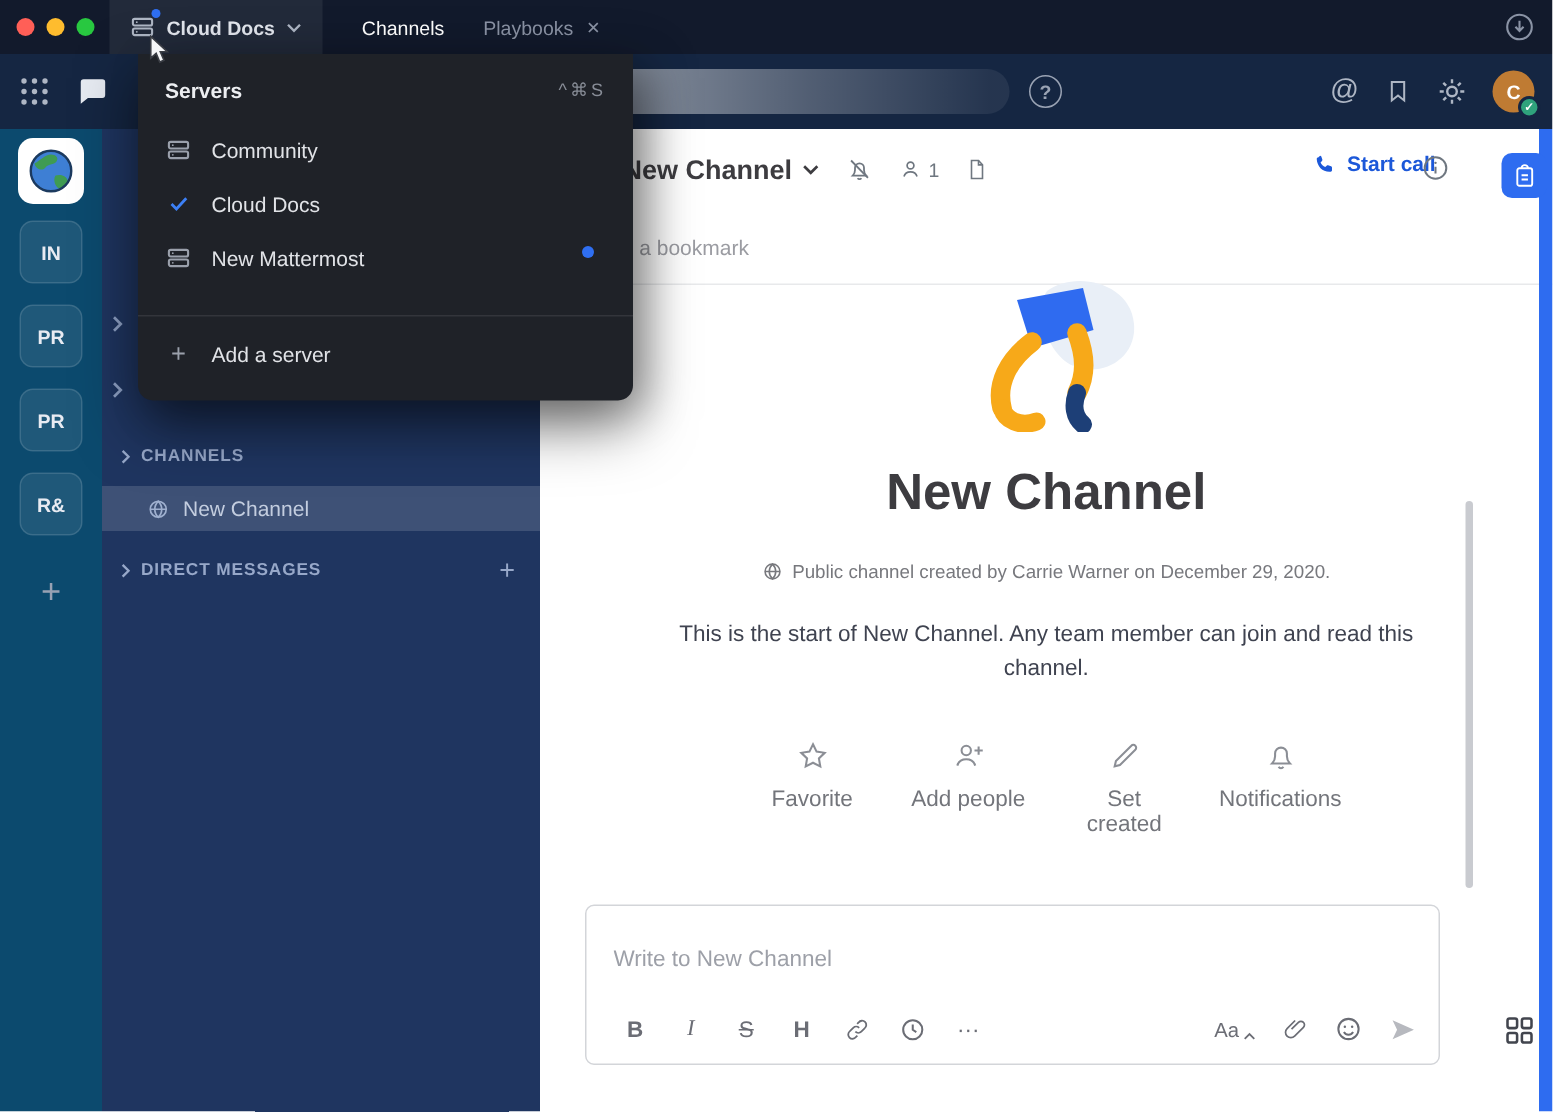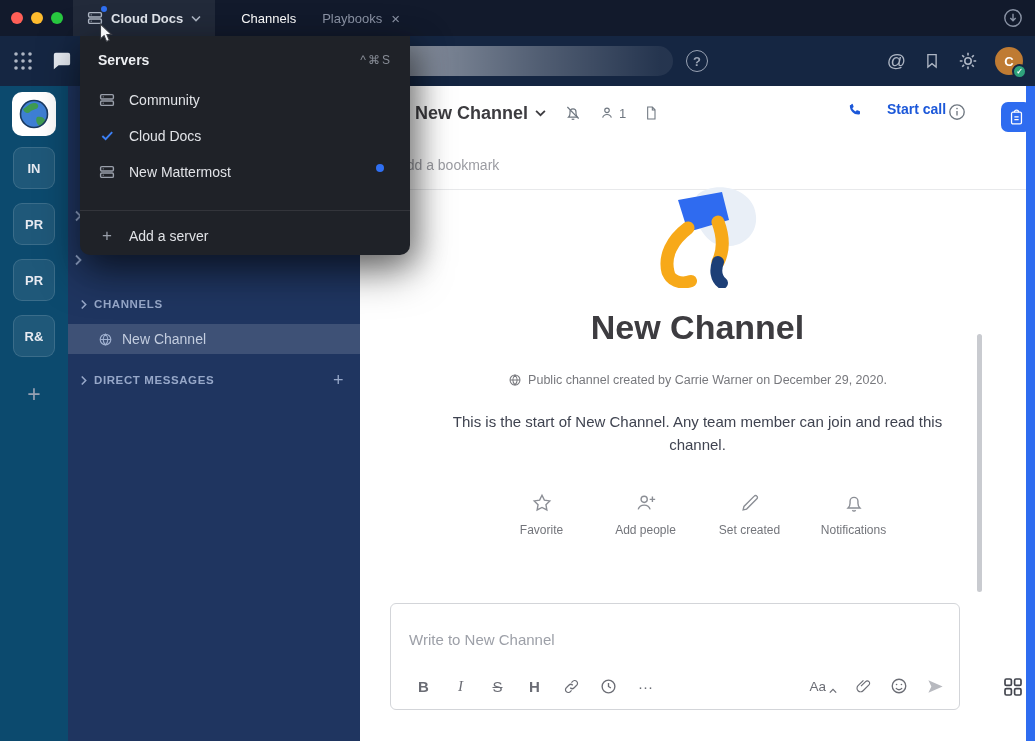--- a/index.html
+++ b/index.html
@@ -45,32 +45,32 @@
   .cs-section{position:absolute;left:12px;right:16px;height:16px;display:flex;align-items:center;gap:7px;color:#97a8c9;font-size:11.5px;font-weight:700;letter-spacing:.6px}
   .cs-plus{margin-left:auto;font-size:18px;font-weight:400;color:#97a8c9}
   .channel-row{position:absolute;left:0;top:238px;width:292px;height:30px;background:rgba(255,255,255,.14);display:flex;align-items:center;gap:9px;padding-left:30px;color:#c3cddf;font-size:14px}
 
   
   .main{position:absolute;left:360px;top:86px;width:675px;height:655px;background:#fff}
   .chan-header{position:absolute;left:0;top:0;width:675px;height:54px;display:flex;align-items:center;padding-left:55px}
   .chan-title{font-size:18px;font-weight:700;color:#3d3c40;display:flex;align-items:center;gap:7px}
   .hdr-icons{display:flex;align-items:center;gap:17px;margin-left:18px;color:#6f7780}
   .member-chip{display:flex;align-items:center;gap:4px;font-size:13px;color:#6f7780}
-  .start-call{position:absolute;left:488px;top:15px;display:flex;align-items:center;gap:24px;color:#1c58d9;font-size:14px;font-weight:700}
+  .start-call{position:absolute;left:516px;top:15px;display:flex;align-items:center;gap:7px;color:#1c58d9;font-size:14px;font-weight:700}
   .info-btn{position:absolute;left:588px;top:17px;display:flex}
   .bookmark-bar{position:absolute;left:0;top:54px;width:675px;height:50px;border-bottom:1px solid #e8e9eb;display:flex;align-items:center;padding-left:20px;gap:8px;color:#9b9ca2;font-size:14px}
   .bm-plus{font-size:16px;color:#9b9ca2}
 
   .intro{position:absolute;left:0;top:100px;width:675px;text-align:center}
   .illus{display:inline-block}
   .intro-title{margin-top:16px;font-size:34px;font-weight:700;color:#3d3c40}
   .intro-meta{margin-top:26px;display:flex;align-items:center;justify-content:center;gap:6px;color:#77787d;font-size:12.5px}
   .intro-desc{margin:24px auto 0;max-width:540px;font-size:15px;line-height:1.5;color:#3f4350}
   .intro-actions{margin-top:36px;display:flex;justify-content:center;gap:28px}
-  .action-item{width:76px;display:flex;flex-direction:column;align-items:center;gap:9px;color:#73757b;font-size:12px}
+  .action-item{width:76px;display:flex;flex-direction:column;align-items:center;gap:9px;color:#73757b;font-size:15px}
 
   .composer{position:absolute;left:30px;top:517px;width:570px;height:107px;border:1px solid #d3d5d9;border-radius:6px;background:#fff}
   .composer-input{position:absolute;left:0;top:0;width:100%;height:54px;border:none;outline:none;padding:16px 18px 0;font-size:15px;font-family:inherit;color:#ef4444;background:transparent}
   .composer-input::placeholder{color:#9da0a8}
   .composer-toolbar{position:absolute;left:0;bottom:0;width:100%;height:46px;display:flex;align-items:center;padding:0 14px}
   .fmt-btn{width:37px;height:30px;display:flex;align-items:center;justify-content:center;color:#6b6d75;font-size:15px}
   .fmt-btn.bold{font-weight:700}
   .fmt-btn.italic{font-style:italic;font-family:"Liberation Serif",serif}
   .fmt-btn.strike{text-decoration:line-through}
   .fmt-btn.heading{font-weight:700}
@@ -78,21 +78,21 @@
   .format-toggle{font-size:13.5px;display:flex;align-items:flex-end;gap:3px}
 
   .scrollbar{position:absolute;left:617px;top:248px;width:5px;height:258px;background:#c9cbd0;border-radius:3px}
 
   
   .rstrip{position:absolute;left:1026px;top:86px;width:9px;height:655px;background:#2e6cf0}
   .rstrip-btn{position:absolute;left:1001px;top:102px;width:30px;height:30px;border-radius:7px;background:#2e6cf0;display:flex;align-items:center;justify-content:center;z-index:6}
   .corner-grid{position:absolute;left:1003px;top:677px;display:flex;z-index:6}
 
   
-  .dropdown{position:absolute;left:80px;top:36px;width:330px;background:#1f2228;border-radius:0 0 10px 10px;box-shadow:0 16px 40px rgba(0,0,0,.5),10px 8px 28px rgba(0,0,0,.25);z-index:40;padding-bottom:0}
+  .dropdown{position:absolute;left:92px;top:36px;width:330px;background:#1f2228;border-radius:0 0 10px 10px;box-shadow:0 16px 40px rgba(0,0,0,.5),10px 8px 28px rgba(0,0,0,.25);z-index:40;padding-bottom:12px}
   .dd-header{display:flex;align-items:center;padding:16px 18px 10px}
   .dd-title{font-size:14px;font-weight:700;color:#eceef1}
   .dd-shortcut{margin-left:auto;color:#888d97;font-size:12px;letter-spacing:2px}
   .dd-item{height:36px;display:flex;align-items:flex-start;padding:0 18px;gap:13px;color:#e1e3e7;font-size:14px}
   .dd-item.first{margin-top:14px}
   .dd-icon{width:18px;display:flex;justify-content:center}
   .dd-dot{margin-left:auto;margin-right:8px;width:8px;height:8px;border-radius:50%;background:#2f6ff2}
   .dd-divider{height:1px;background:rgba(255,255,255,.09);margin:10px 0 6px}
   .dd-add{height:38px;display:flex;align-items:center;padding:0 18px;gap:13px;color:#e1e3e7;font-size:14px}
   .dd-plus{width:18px;text-align:center;color:#9aa0ab;font-size:17px}

